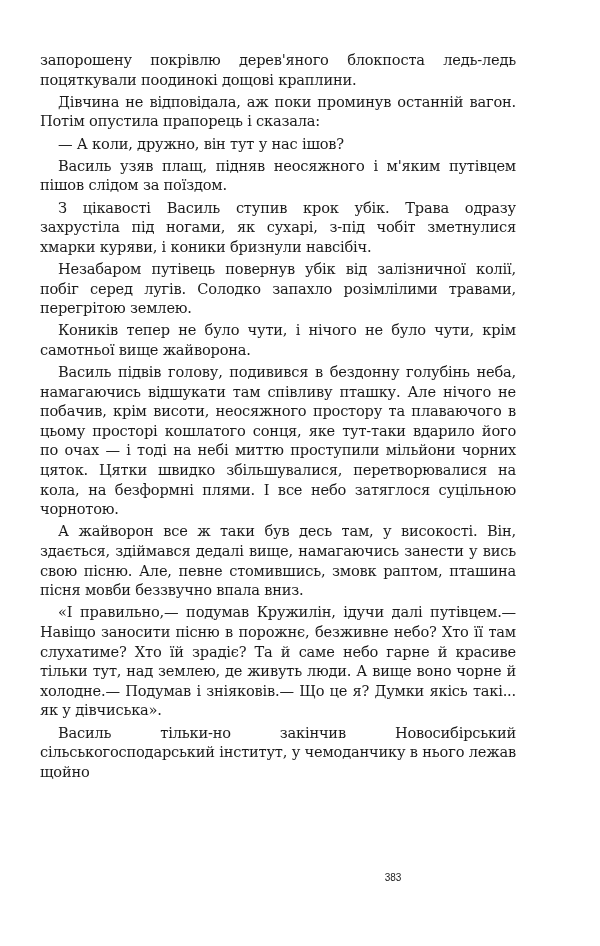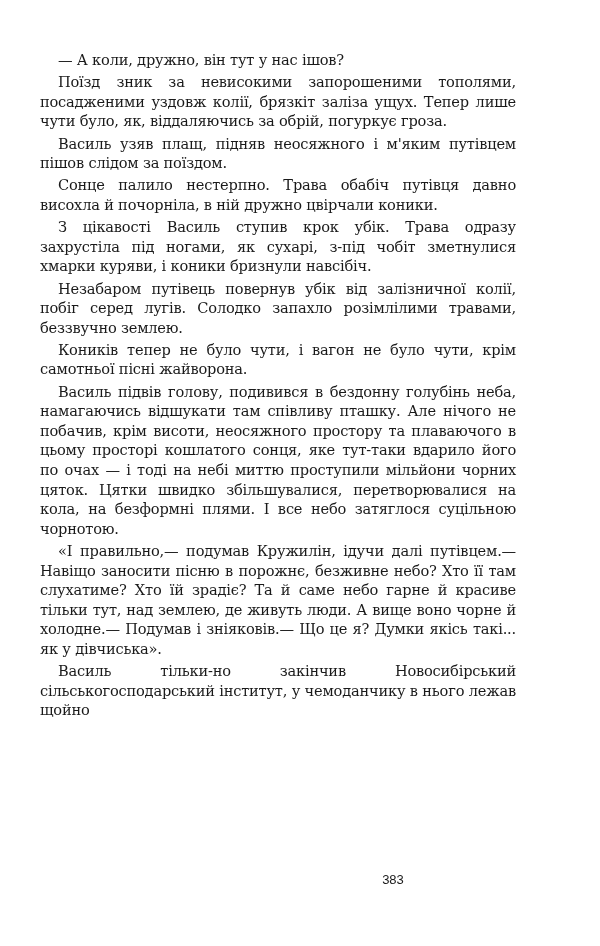--- a/index.html
+++ b/index.html
@@ -32,33 +32,34 @@
     .para.cont {
       text-indent: 0;
     }
     .page-number {
       position: absolute;
       left: 378px;
       top: 872px;
       width: 30px;
       text-align: center;
       font-family: "Liberation Sans", "DejaVu Sans", sans-serif;
-      font-size: 13px;
+      font-size: 10px;
       color: #1a1a1a;
     }
   </style>
 </head>
 <body>
 
 <div class="page">
+  <p class="para cont">запорошену покрівлю дерев'яного блокпоста ледь-ледь поцяткували поодинокі дощові краплини.</p>
+  <p class="para">Дівчина не відповідала, аж поки проминув останній вагон. Потім опустила прапорець і сказала:</p>
   <p class="para">— А коли, дружно, він тут у нас ішов?</p>
-  <p class="para">Поїзд зник за невисокими запорошеними тополями, посадженими уздовж колії, брязкіт заліза ущух. Тепер лише чути було, як, віддаляючись за обрій, погуркує гроза.</p>
   <p class="para">Василь узяв плащ, підняв неосяжного і м'яким путівцем пішов слідом за поїздом.</p>
-  <p class="para">Сонце палило нестерпно. Трава обабіч путівця давно висохла й почорніла, в ній дружно цвірчали коники.</p>
   <p class="para">З цікавості Василь ступив крок убік. Трава одразу захрустіла під ногами, як сухарі, з-під чобіт зметнулися хмарки куряви, і коники бризнули навсібіч.</p>
-  <p class="para">Незабаром путівець повернув убік від залізничної колії, побіг серед лугів. Солодко запахло розімлілими травами, беззвучно землею.</p>
-  <p class="para">Коників тепер не було чути, і вагон не було чути, крім самотньої пісні жайворона.</p>
+  <p class="para">Незабаром путівець повернув убік від залізничної колії, побіг серед лугів. Солодко запахло розімлілими травами, перегрітою землею.</p>
+  <p class="para">Коників тепер не було чути, і нічого не було чути, крім самотньої вище жайворона.</p>
   <p class="para">Василь підвів голову, подивився в бездонну голубінь неба, намагаючись відшукати там співливу пташку. Але нічого не побачив, крім висоти, неосяжного простору та плаваючого в цьому просторі кошлатого сонця, яке тут-таки вдарило його по очах — і тоді на небі миттю проступили мільйони чорних цяток. Цятки швидко збільшувалися, перетворювалися на кола, на безформні плями. І все небо затяглося суцільною чорнотою.</p>
+  <p class="para">А жайворон все ж таки був десь там, у високості. Він, здається, здіймався дедалі вище, намагаючись занести у вись свою пісню. Але, певне стомившись, змовк раптом, пташина пісня мовби беззвучно впала вниз.</p>
   <p class="para">«І правильно,— подумав Кружилін, ідучи далі путівцем.— Навіщо заносити пісню в порожнє, безживне небо? Хто її там слухатиме? Хто їй зрадіє? Та й саме небо гарне й красиве тільки тут, над землею, де живуть люди. А вище воно чорне й холодне.— Подумав і зніяковів.— Що це я? Думки якісь такі... як у дівчиська».</p>
   <p class="para">Василь тільки-но закінчив Новосибірський сільськогосподарський інститут, у чемоданчику в нього лежав щойно</p>
 </div>
 
 <div class="page-number">383</div>
 
 </body></html>

